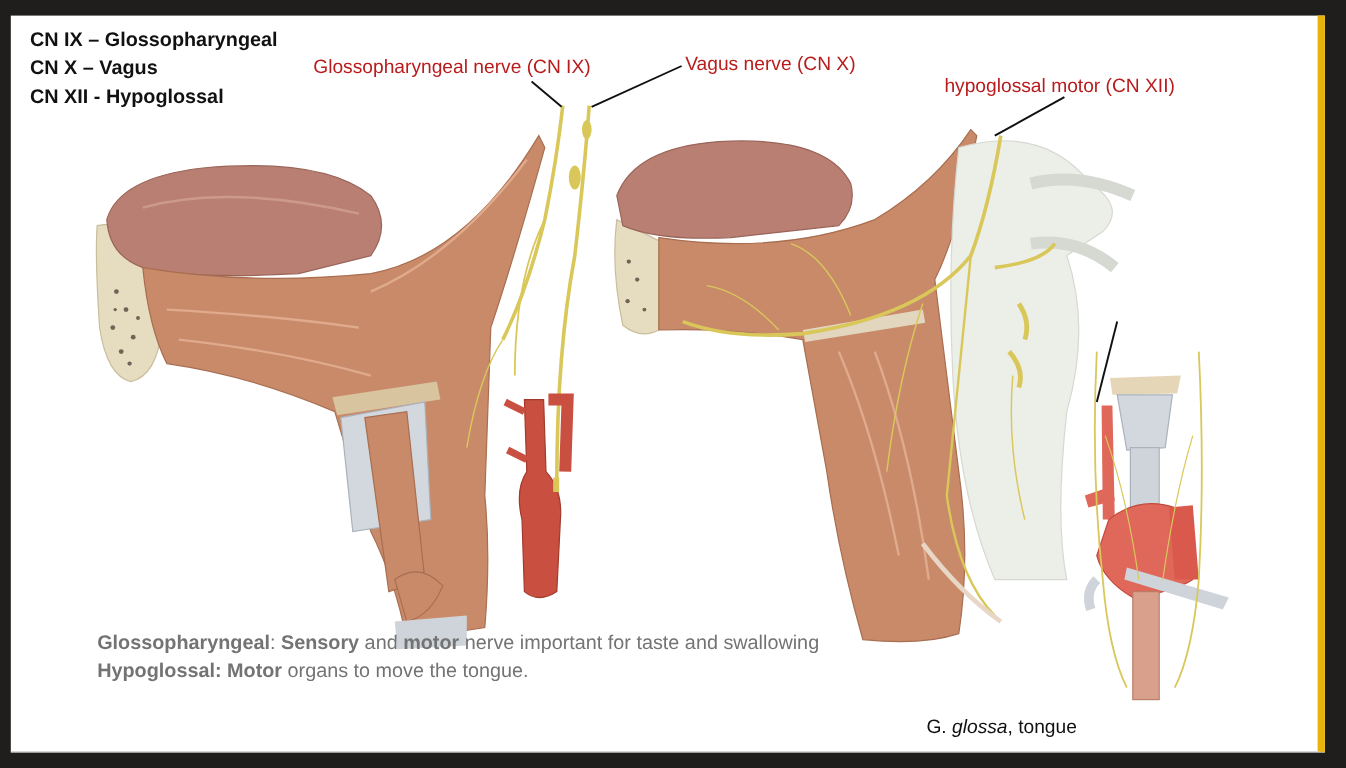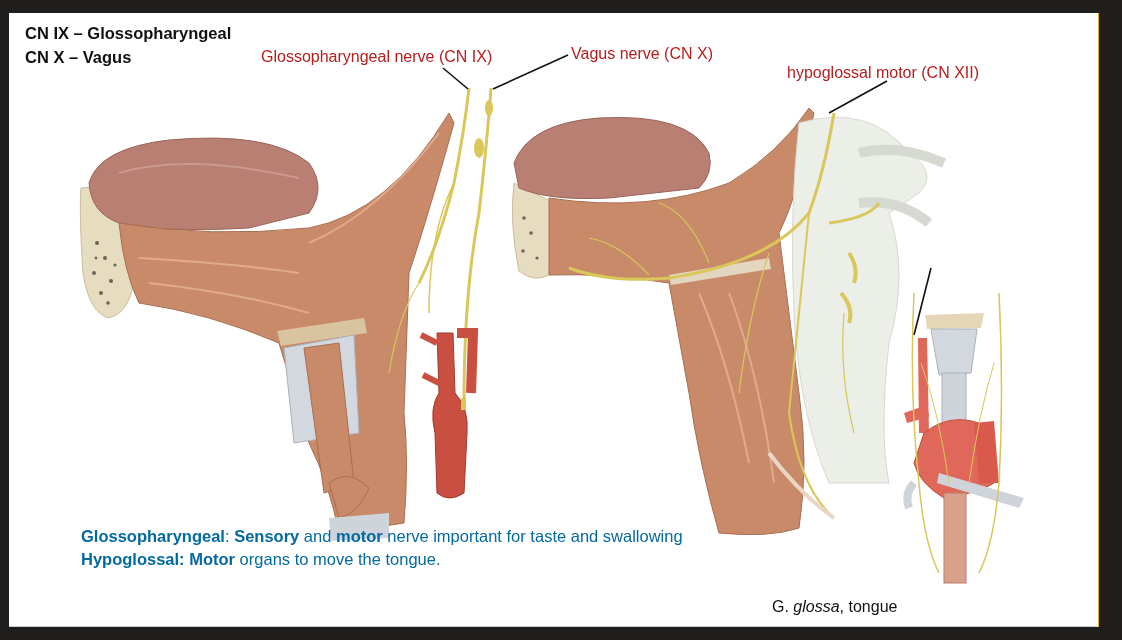--- a/index.html
+++ b/index.html
@@ -5,26 +5,26 @@
     html, body { margin: 0; padding: 0; }
     body {
       width: 1122px; height: 640px; overflow: hidden;
       background: #1f1e1d;
       font-family: "Liberation Sans", sans-serif;
       position: relative;
     }
     .slide {
       position: absolute; left: 9px; top: 13px; width: 1089px; height: 613px;
       background: #ffffff; overflow: hidden;
-      border-right: 1px solid #eab308; border-bottom: 1px solid #cfcfcf;
+      border-right: 6px solid #eab308; border-bottom: 1px solid #cfcfcf;
     }
     .title-block { position: absolute; left: 16px; top: 8px; }
     .title-line { font-weight: bold; font-size: 16.5px; line-height: 24px; color: #111; white-space: nowrap; }
     .label { position: absolute; font-size: 16px; color: #b91c1c; white-space: nowrap; line-height: 20px; }
-    .desc { position: absolute; left: 72px; top: 512px; width: 640px; font-size: 16.5px; line-height: 23px; color: #0369a1; }
+    .desc { position: absolute; left: 72px; top: 512px; width: 640px; font-size: 16.5px; line-height: 23px; color: #737373; }
     .desc b { font-weight: bold; }
     .footnote { position: absolute; left: 763px; top: 585px; font-size: 16px; color: #111; }
     .footnote i { font-style: italic; }
     svg.art { position: absolute; left: 0; top: 0; }
   </style>
 </head>
 <body>
 
 <div class="slide">
 
@@ -124,20 +124,21 @@
       <line x1="434" y1="55" x2="459" y2="76"></line>
       <line x1="559" y1="42" x2="484" y2="76"></line>
       <line x1="878" y1="68" x2="820" y2="100"></line>
       <line x1="922" y1="255" x2="905" y2="322"></line>
     </g>
   </svg>
 
   <div class="title-block">
     <div class="title-line">CN IX – Glossopharyngeal</div>
     <div class="title-line">CN X – Vagus</div>
+    <div class="title-line">CN XII - Hypoglossal</div>
   </div>
 
   <div class="label" style="left:252px; top:34px;">Glossopharyngeal  nerve (CN IX)</div>
   <div class="label" style="left:562px; top:31px;">Vagus  nerve (CN X)</div>
   <div class="label" style="left:778px; top:50px;">hypoglossal  motor (CN XII)</div>
 
   <div class="desc">
     <div>
       <b>Glossopharyngeal</b><span>: </span><b>Sensory</b><span> and </span><b>motor</b><span> nerve important for taste and swallowing</span>
     </div>

